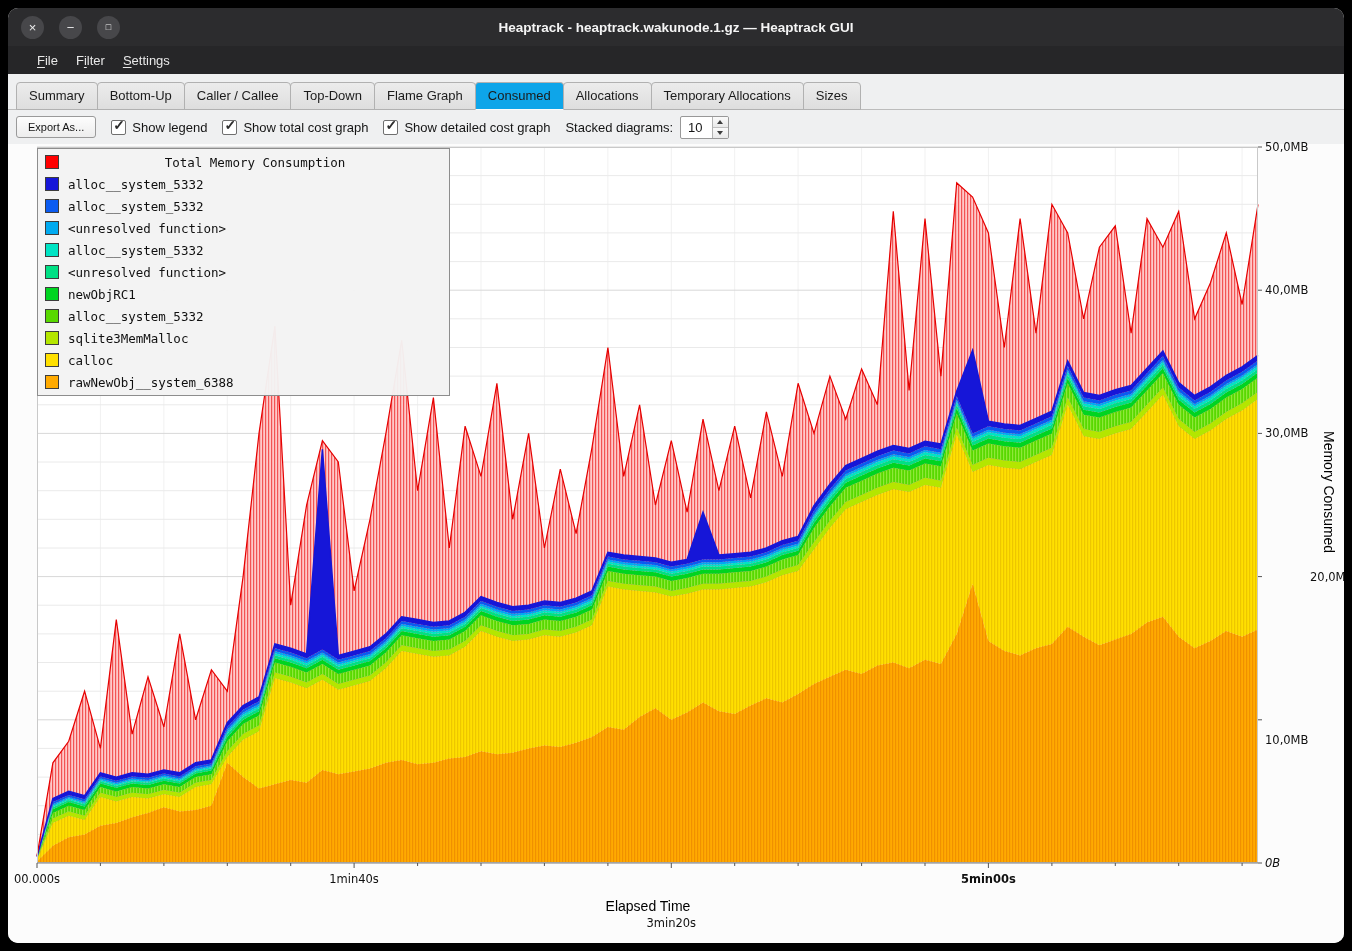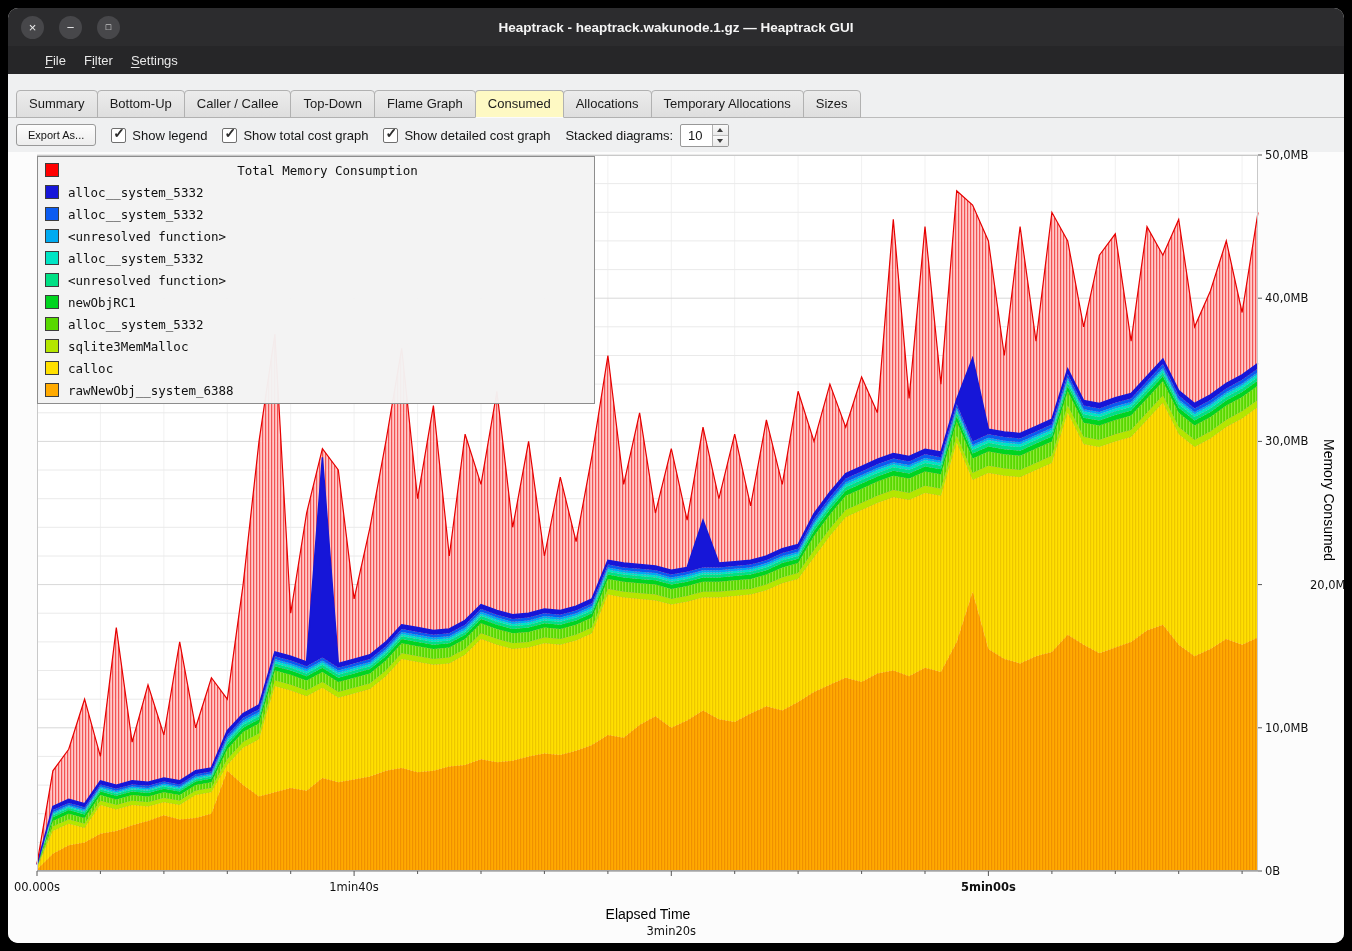--- a/index.html
+++ b/index.html
@@ -3,41 +3,41 @@
 <meta charset="utf-8">
 <style>
   *{margin:0;padding:0;box-sizing:border-box;}
   html,body{width:1352px;height:951px;background:#000;font-family:"Liberation Sans",sans-serif;overflow:hidden;}
   .window{position:absolute;left:8px;top:8px;width:1336px;height:935px;border-radius:10px;overflow:hidden;background:#eff0f1;}
   .titlebar{height:38px;background:#2c2c2e;position:relative;display:flex;align-items:center;}
   .winbtns{display:flex;gap:15px;margin-left:13px;z-index:2;}
   .winbtn{width:23px;height:23px;border-radius:50%;background:#47474a;color:#ececec;display:flex;align-items:center;justify-content:center;font-size:13px;line-height:1;cursor:default;}
   .glyph-max{font-size:9px;}
   .title{position:absolute;left:0;right:0;text-align:center;color:#f4f4f4;font-size:13.5px;font-weight:bold;}
-  .menubar{height:28px;background:#262628;display:flex;align-items:center;padding-left:28px;}
+  .menubar{height:28px;background:#262628;display:flex;align-items:center;padding-left:20px;}
   .menu-item{color:#e8e8e8;font-size:13px;padding:5px 9px;}
   .menu-item u{text-underline-offset:2px;}
-  .tabstrip{height:44px;background:#eff0f1;display:flex;align-items:flex-end;padding-left:8px;border-bottom:1px solid #bcbcbc;}
+  .tabstrip{height:36px;background:#eff0f1;display:flex;align-items:flex-end;padding-left:8px;border-bottom:1px solid #bcbcbc;}
   .tab{font-size:13px;color:#1b1b1b;background:linear-gradient(#ececec,#dedede);border:1px solid #b1b1b1;border-top-left-radius:4px;border-top-right-radius:4px;padding:5px 12px 6px;margin-right:-1px;margin-bottom:-1px;position:relative;white-space:nowrap;}
-  .tab.active{background:#fef9c3;border-bottom-color:#fbfbfb;z-index:2;text-align:right;}
+  .tab.active{background:#0ea5e9;border-bottom-color:#fbfbfb;z-index:2;text-align:right;}
   .toolbar{height:34px;background:#eff0f1;display:flex;align-items:center;padding-left:8px;gap:15px;font-size:13px;color:#151515;}
   .btn{font-family:inherit;font-size:11px;color:#151515;padding:4px 11px;border:1px solid #9a9a9a;border-radius:3px;background:linear-gradient(#fdfdfd,#ededed);}
   .cb{display:inline-flex;align-items:center;gap:6px;}
   .cbox{width:15px;height:15px;border:1px solid #6f6f6f;border-radius:2px;background:#fff;position:relative;display:inline-block;}
   .cmark{position:absolute;left:1px;top:-4px;font-size:14px;font-weight:bold;color:#2c2c2c;}
   .spinbox{display:inline-flex;align-items:stretch;height:23px;border:1px solid #989898;border-radius:2px;background:#fff;margin-left:-8px;overflow:hidden;}
   .spin-val{padding:3px 9px 0 7px;font-size:13px;}
   .spin-btns{width:16px;display:flex;flex-direction:column;border-left:1px solid #b3b3b3;}
   .spin-btn{flex:1;display:flex;align-items:center;justify-content:center;background:linear-gradient(#fafafa,#e9e9e9);}
   .spin-btn:first-child{border-bottom:1px solid #bfbfbf;}
   .tri-up{width:0;height:0;border-left:3.5px solid transparent;border-right:3.5px solid transparent;border-bottom:4.5px solid #3c3c3c;}
   .tri-down{width:0;height:0;border-left:3.5px solid transparent;border-right:3.5px solid transparent;border-top:4.5px solid #3c3c3c;}
   .chartarea{position:relative;height:805px;background:#fcfcfc;}
   #plot{position:absolute;left:29px;top:3px;overflow:visible;}
-  .legend{position:absolute;left:29px;top:4px;width:558px;border:1px solid #8d8d8d;background:rgba(243,243,243,0.97);padding:2px 0;font-family:"DejaVu Sans Mono",monospace;}
+  .legend{position:absolute;left:29px;top:4px;width:413px;border:1px solid #8d8d8d;background:rgba(243,243,243,0.97);padding:2px 0;font-family:"DejaVu Sans Mono",monospace;}
   .lrow{display:flex;align-items:center;height:22px;padding:0 7px;gap:9px;font-size:12.5px;color:#101010;}
   .sw{width:14px;height:14px;border:1px solid #3c3c3c;flex:none;}
   .ltitle .ll{flex:1;text-align:center;}
   .ytick,.xtick{position:absolute;font-size:11.5px;color:#101010;font-family:"DejaVu Sans",sans-serif;white-space:nowrap;}
   .xtick{transform:translateX(-50%);}
   .xtitle{position:absolute;left:640px;top:754px;transform:translateX(-50%);font-size:14px;color:#000;}
   .ytitle{position:absolute;right:7px;top:287px;writing-mode:vertical-rl;font-size:14px;color:#000;}
 </style>
 </head>
 <body>
@@ -260,22 +260,22 @@
           <span class="sw" style="background:#ffe000"></span>
           <span class="ll">calloc</span>
         </div>
         <div class="lrow">
           <span class="sw" style="background:#ffaa00"></span>
           <span class="ll">rawNewObj__system_6388</span>
         </div>
       </div>
     <div class="xtitle">Elapsed Time</div>
     <div class="ytitle">Memory Consumed</div>
-  <div class="ytick" style="left: 1257px; top: 712px;">0B</div>
-      <div class="ytick" style="left: 1257px; top: 569px;">10,0MB</div>
+  <div class="ytick" style="left: 1257px; top: 712px; font-style: italic;">0B</div>
+      <div class="ytick" style="left: 1257px; top: 589px;">10,0MB</div>
       <div class="ytick" style="left: 1257px; top: 425.6px; margin-left: 45px;">20,0MB</div>
       <div class="ytick" style="left: 1257px; top: 282.4px;">30,0MB</div>
       <div class="ytick" style="left: 1257px; top: 139.2px;">40,0MB</div>
       <div class="ytick" style="left: 1257px; top: -4px;">50,0MB</div>
       <div class="xtick" style="left: 29px; top: 728px;">00.000s</div>
       <div class="xtick" style="left: 346px; top: 728px;">1min40s</div>
       <div class="xtick" style="left: 663.286px; top: 772px;">3min20s</div>
       <div class="xtick" style="left: 980.429px; top: 728px; font-weight: bold;">5min00s</div>
     </div>
 </div>

